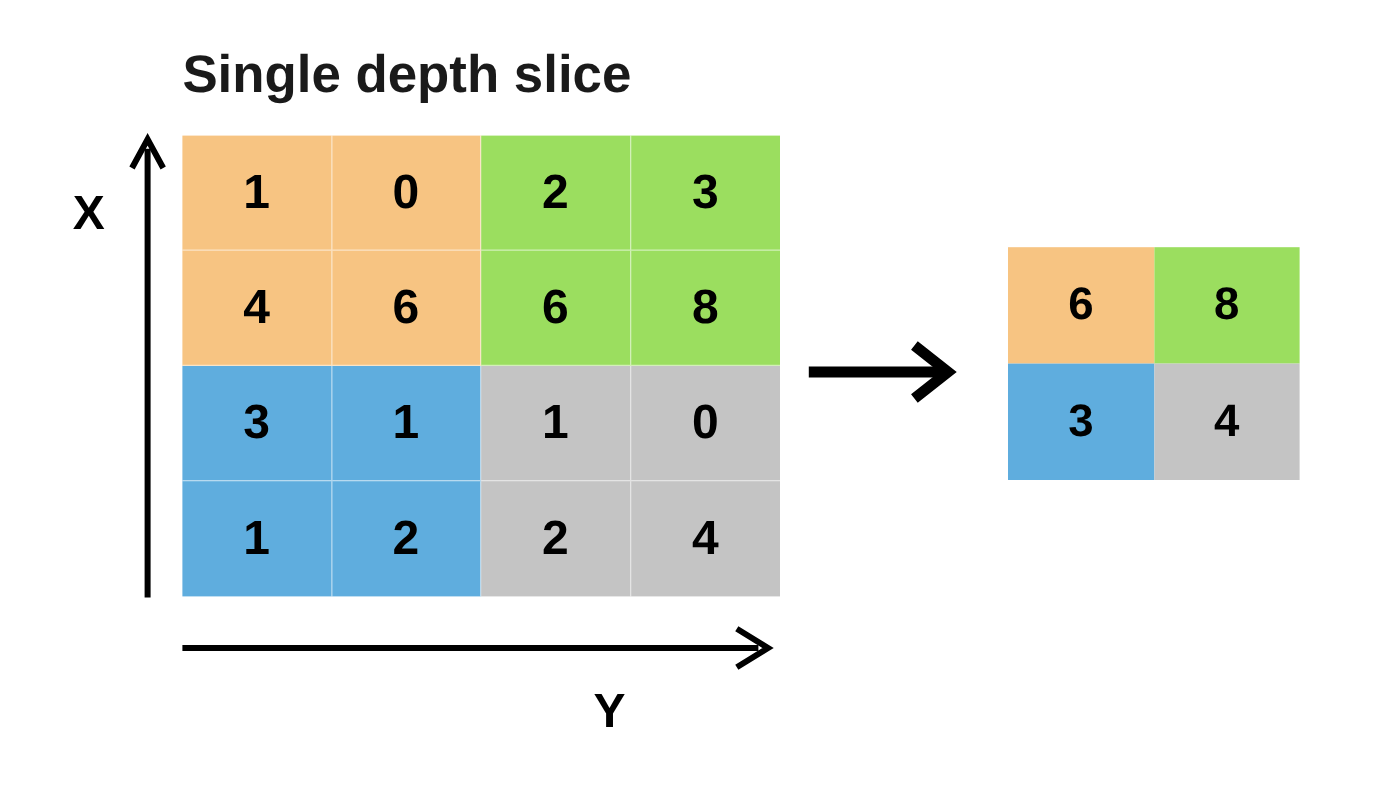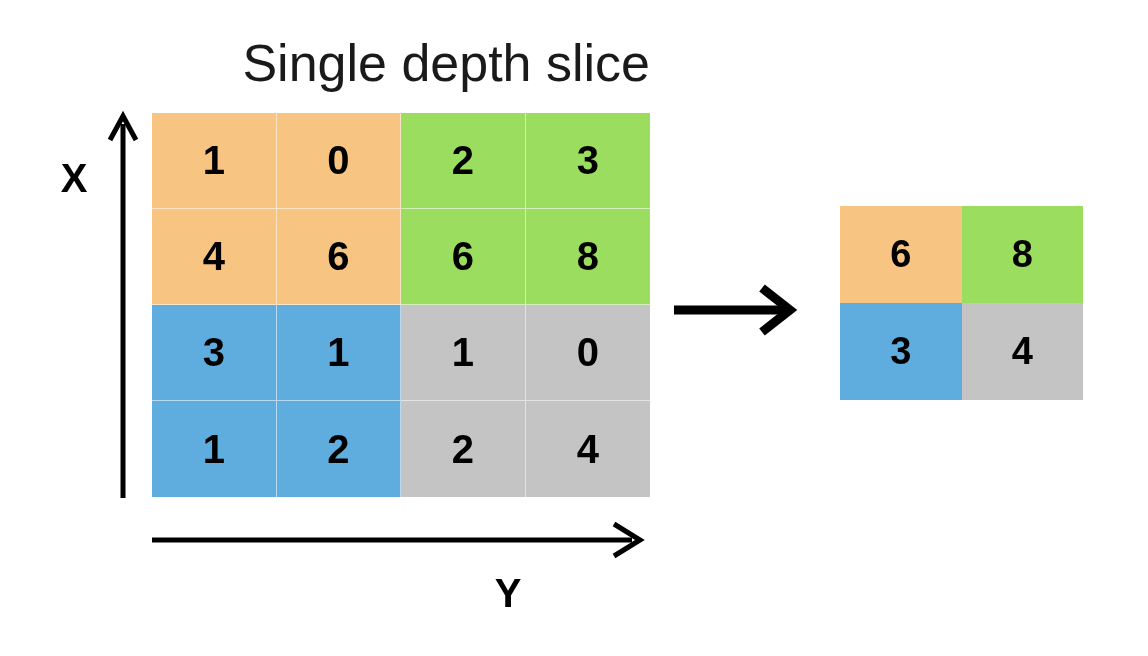--- a/index.html
+++ b/index.html
@@ -16,23 +16,23 @@
     font-family: "Liberation Sans", sans-serif;
     color: #000000;
   }
 
   
   #diagram-title {
     position: absolute;
     left: 152px;
     top: 38px;
     width: 498px;
-    text-align: right;
-    font-size: 52px;
-    font-weight: 400;
+    text-align: left;
+    font-size: 44px;
+    font-weight: 700;
     line-height: 50px;
     color: #1a1a1a;
     white-space: nowrap;
   }
 
   
   #x-axis-group {
     position: absolute;
     left: 104px;
     top: 110px;

